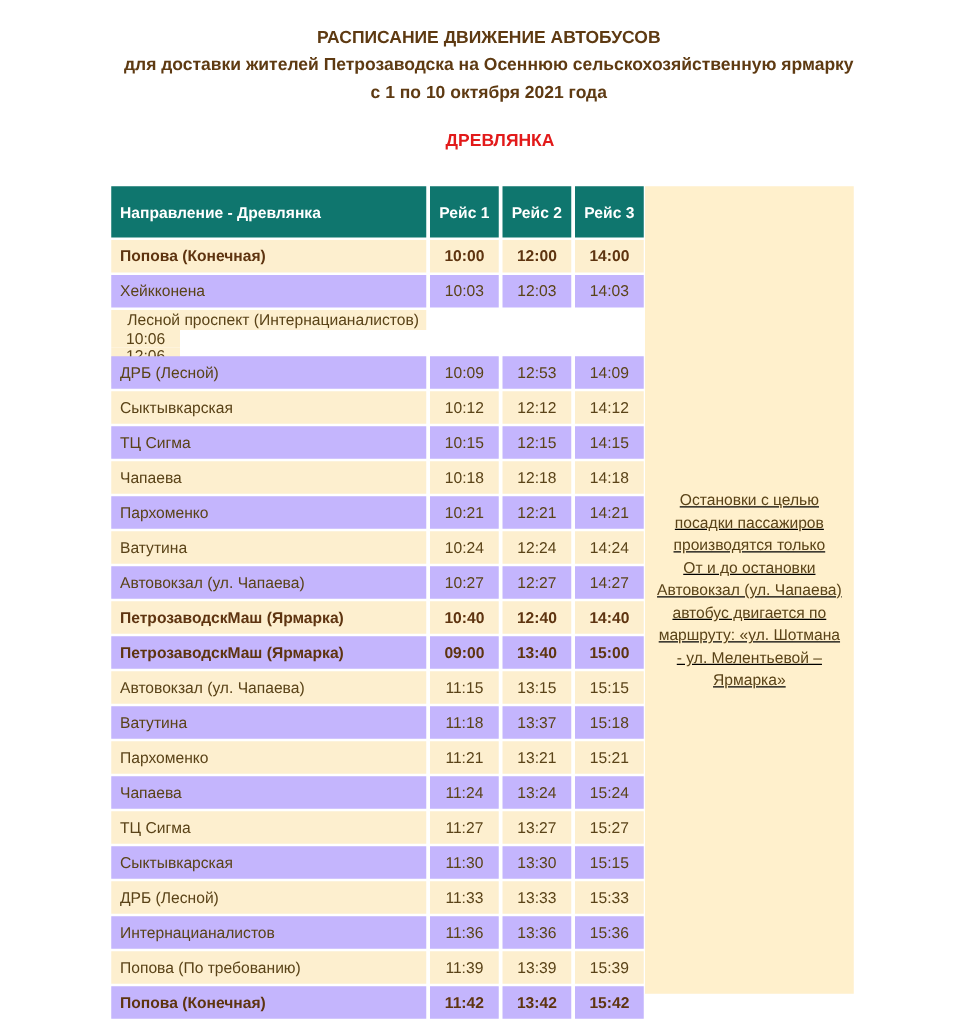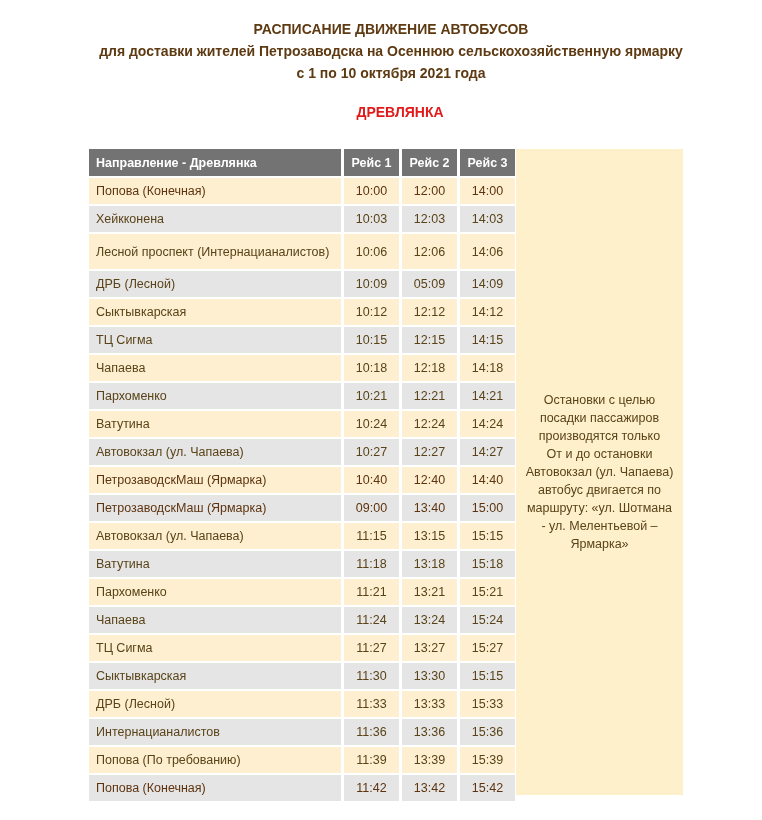--- a/index.html
+++ b/index.html
@@ -14,33 +14,33 @@
     .titles .t3 { font-weight: bold; font-size: 14px; line-height: 22px; }
     .district { position: absolute; left: 0; top: 104px; width: 800px; text-align: center;
       color: #e21a1a; font-weight: bold; font-size: 14px; }
 
     .grid { position: absolute; left: 89px; top: 149px; }
     .row { display: flex; margin-bottom: 2px; }
     .cell { display: flex; align-items: center; box-sizing: border-box; font-size: 12.5px; color: #5a4318; margin-right: 3px; }
     .cell.name { width: 252px; padding-left: 7px; }
     .cell.time { width: 55px; justify-content: center; }
     .cell.time:last-child { margin-right: 0; }
-    .row.head .cell { background: #737373; color: #ffffff; font-weight: bold; height: 27px; }
+    .row.head .cell { background: #0f766e; color: #ffffff; font-weight: bold; height: 41px; }
     .row.r { height: 26px; }
     .row.r .cell { height: 26px; }
-    .row.tall, .row.tall .cell { height: 35px; }
+    .row.tall, .row.tall .cell { height: 35px; flex-direction: column; }
     .row.tall .cell.name { line-height: 16px; }
     .row.cream .cell { background: #fdefcf; }
-    .row.green .cell { background: #e5e5e5; }
-    .row.bold .cell { font-weight: normal; color: #5e3410; }
+    .row.green .cell { background: #c4b5fd; }
+    .row.bold .cell { font-weight: bold; color: #5e3410; }
 
     .notes {
       position: absolute; left: 516px; top: 149px; width: 167px; height: 646px;
       background: #fff0cc; box-sizing: border-box;
-      display: flex; align-items: center; justify-content: center;
+      display: flex; align-items: center; justify-content: center; text-decoration: underline;
     }
     .notes .txt { text-align: center; color: #5a4318; font-size: 12.5px; line-height: 18px; padding: 0 6px; }
   </style>
 </head>
 <body>
 
 <div class="titles">
   <div class="t1">РАСПИСАНИЕ ДВИЖЕНИЕ АВТОБУСОВ</div>
   <div class="t2">для доставки жителей Петрозаводска на Осеннюю сельскохозяйственную ярмарку</div>
   <div class="t3">с 1 по 10 октября 2021 года</div>
@@ -68,21 +68,21 @@
     </div>
     <div class="row r cream tall">
       <div class="cell name">Лесной проспект (Интернацианалистов)</div>
       <div class="cell time">10:06</div>
       <div class="cell time">12:06</div>
       <div class="cell time">14:06</div>
     </div>
     <div class="row r green">
       <div class="cell name">ДРБ (Лесной)</div>
       <div class="cell time">10:09</div>
-      <div class="cell time">05:09</div>
+      <div class="cell time">12:53</div>
       <div class="cell time">14:09</div>
     </div>
     <div class="row r cream">
       <div class="cell name">Сыктывкарская</div>
       <div class="cell time">10:12</div>
       <div class="cell time">12:12</div>
       <div class="cell time">14:12</div>
     </div>
     <div class="row r green">
       <div class="cell name">ТЦ Сигма</div>
@@ -128,21 +128,21 @@
     </div>
     <div class="row r cream">
       <div class="cell name">Автовокзал (ул. Чапаева)</div>
       <div class="cell time">11:15</div>
       <div class="cell time">13:15</div>
       <div class="cell time">15:15</div>
     </div>
     <div class="row r green">
       <div class="cell name">Ватутина</div>
       <div class="cell time">11:18</div>
-      <div class="cell time">13:18</div>
+      <div class="cell time">13:37</div>
       <div class="cell time">15:18</div>
     </div>
     <div class="row r cream">
       <div class="cell name">Пархоменко</div>
       <div class="cell time">11:21</div>
       <div class="cell time">13:21</div>
       <div class="cell time">15:21</div>
     </div>
     <div class="row r green">
       <div class="cell name">Чапаева</div>

